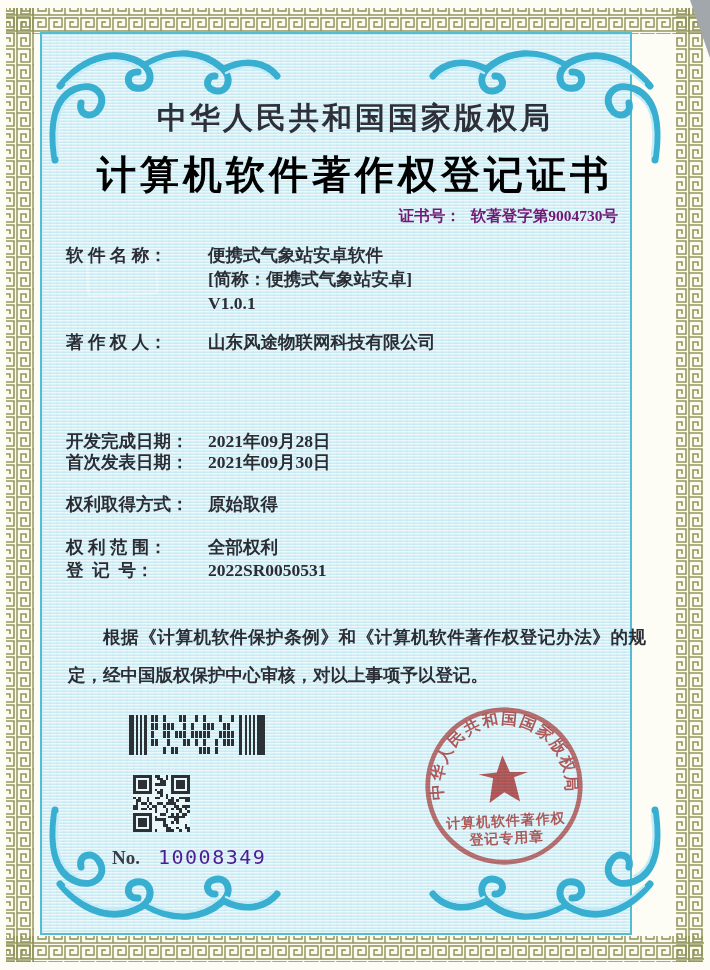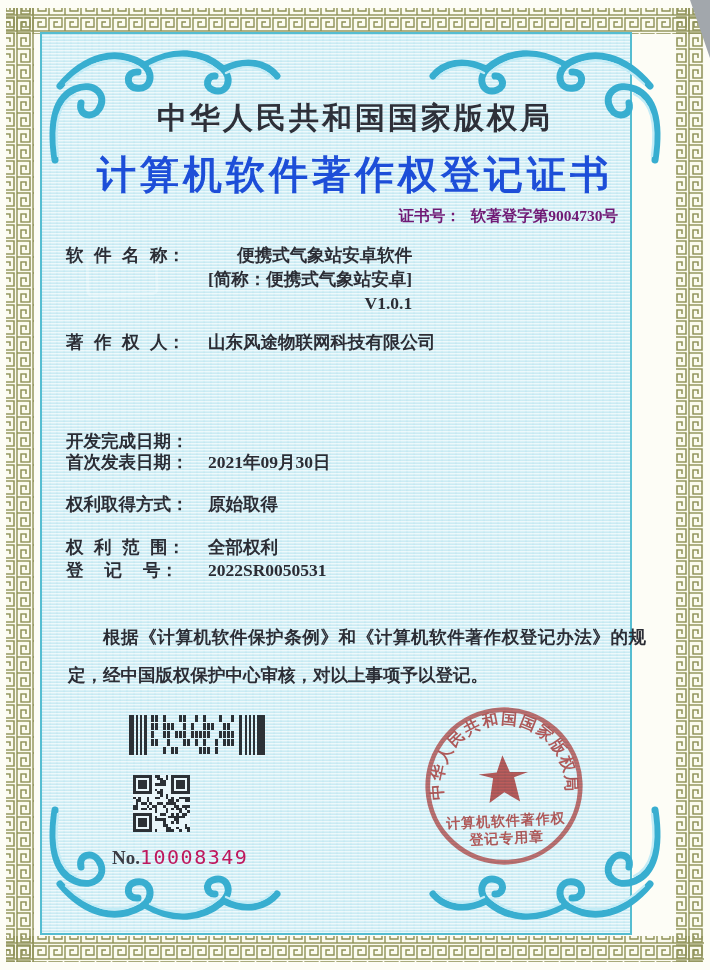--- a/index.html
+++ b/index.html
@@ -25,46 +25,46 @@
     position:absolute;left:86px;top:256px;width:66px;height:34px;
     border:3px solid rgba(255,255,255,.55);border-radius:6px;
     transform:rotate(-2deg);opacity:.5;
   }
   .authority{
     position:absolute;left:0;top:98px;width:710px;text-align:center;
     font-size:30px;font-weight:700;letter-spacing:3px;color:#2e3039;
   }
   .cert-title{
     position:absolute;left:0;top:148px;width:710px;text-align:center;
-    font-size:39px;font-weight:700;letter-spacing:4px;color:#1d4ed8;
+    font-size:39px;font-weight:700;letter-spacing:4px;color:#000000;
   }
   .cert-no{
     position:absolute;top:206px;right:92px;
     font-size:15.5px;font-weight:700;color:#701a75;white-space:pre;
   }
   .row{
     position:absolute;left:66px;display:flex;
     font-size:17.5px;font-weight:700;color:#2b2d35;
   }
-  .flabel{width:140px;white-space:pre;flex:none;font-family:Liberation Mono, monospace;}
-  .fvalue{margin-left:2px;line-height:24px;text-align:right;}
+  .flabel{width:140px;white-space:pre;flex:none;}
+  .fvalue{margin-left:2px;line-height:24px;}
   .statement{
     position:absolute;left:68px;top:618px;width:578px;
     font-size:17.5px;font-weight:700;color:#2b2d35;
     line-height:38px;text-align:justify;text-indent:2em;
   }
   .barcode{position:absolute;left:129px;top:715px;}
   .qrcode{position:absolute;left:133px;top:775px;}
   .serial{
     position:absolute;left:112px;top:845px;
     font-size:19px;font-weight:700;color:#3a3c44;
   }
   .serial .num{
-    color:#be185d;font-family:"DejaVu Sans Mono","Liberation Mono",monospace;
-    font-weight:400;letter-spacing:1.5px;margin-left:0;font-size:20px;text-align:center;
+    color:#4c1d95;font-family:"DejaVu Sans Mono","Liberation Mono",monospace;
+    font-weight:400;letter-spacing:1.5px;margin-left:18px;font-size:20px;text-align:center;
   }
   .seal{
     position:absolute;left:422px;top:704px;width:164px;height:164px;
     transform:rotate(-3deg);opacity:.92;mix-blend-mode:multiply;
   }
   .issue-date{
     position:absolute;left:430px;top:847px;
     font-size:20px;font-weight:700;letter-spacing:1px;color:#1e2026;
   }
 </style>
@@ -133,20 +133,21 @@
       <div>[简称：便携式气象站安卓]</div>
       <div>V1.0.1</div>
     </div>
   </div>
   <div class="row" style="top:330px">
     <div class="flabel">著 作 权 人：</div>
     <div class="fvalue">山东风途物联网科技有限公司</div>
   </div>
   <div class="row" style="top:429px">
     <div class="flabel">开发完成日期：</div>
+    <div class="fvalue">2021年09月28日</div>
   </div>
   <div class="row" style="top:450px">
     <div class="flabel">首次发表日期：</div>
     <div class="fvalue">2021年09月30日</div>
   </div>
   <div class="row" style="top:492px">
     <div class="flabel">权利取得方式：</div>
     <div class="fvalue">原始取得</div>
   </div>
   <div class="row" style="top:535px">

